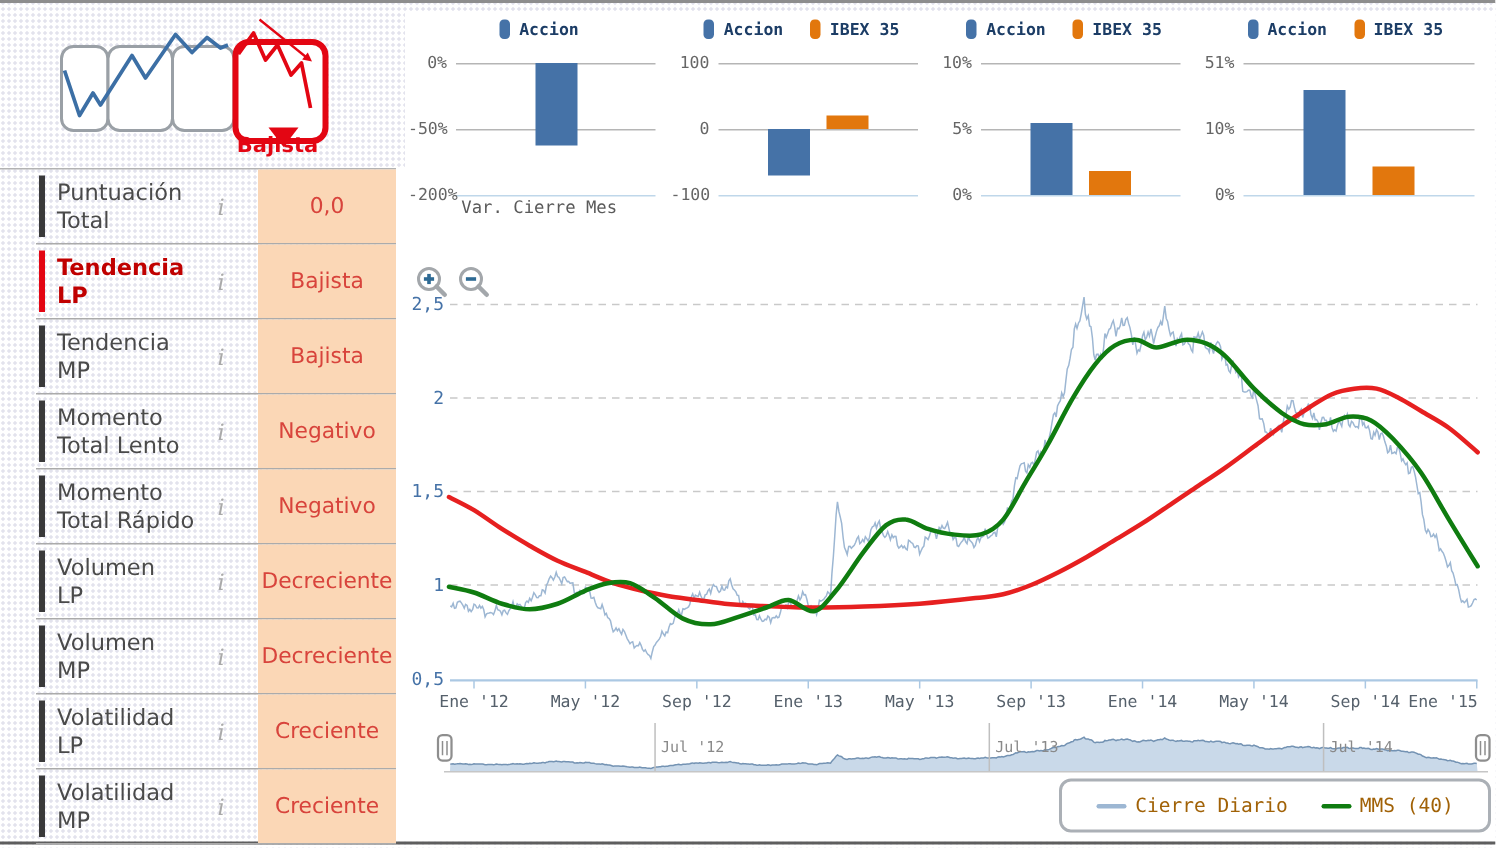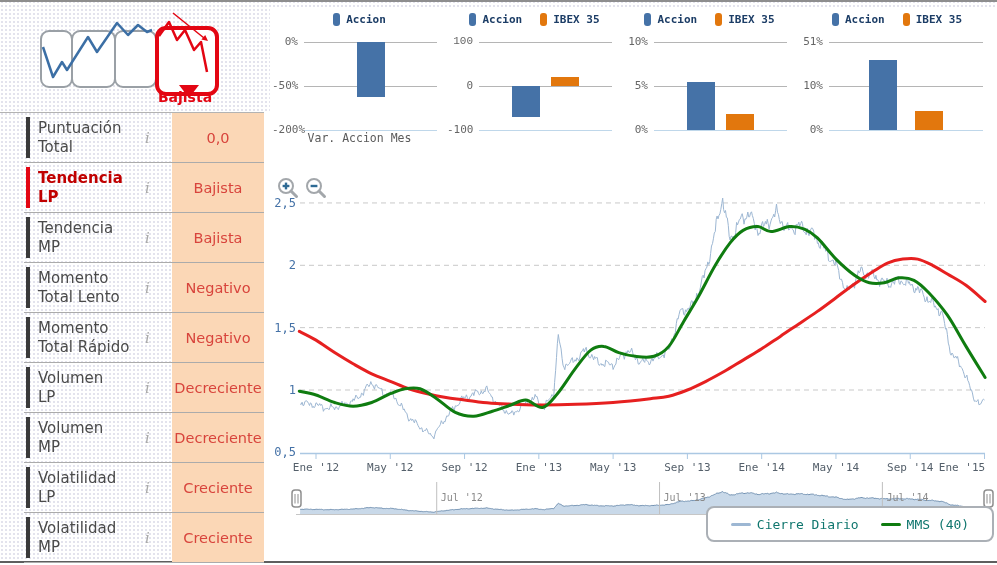--- a/index.html
+++ b/index.html
@@ -51,24 +51,24 @@
   
   #main-chart{position:absolute;left:270px;top:160px;width:727px;height:360px;}
   #main-chart svg{position:absolute;left:0;top:0;}
   text{font-family:"DejaVu Sans Mono",monospace;}
   .xlab{font-size:11px;fill:#55606B;}
   .ylab{font-size:12px;fill:#4572A7;}
   .navlab{font-size:10px;fill:#8A8A8A;}
   .zoomctl{position:absolute;left:276px;top:176px;}
 
   
-  .legend{position:absolute;left:706px;top:506px;width:284px;height:32px;background:#fff;
+  .legend{position:absolute;left:706px;top:519px;width:284px;height:32px;background:#fff;
           border:2px solid #ABB0B6;border-radius:8px;display:flex;align-items:center;
           justify-content:center;gap:22px;font-family:"DejaVu Sans Mono",monospace;
-          font-size:13px;color:#0f766e;}
+          font-size:13px;color:#a16207;}
   .litem{display:flex;align-items:center;gap:6px;}
   .lswatch{width:20px;height:3px;border-radius:2px;}
 </style>
 </head>
 <body>
 
 <div class="page">
   <div class="white" style="left:270px;top:8px;width:727px;height:553px"></div>
   <div class="white" style="left:253px;top:112px;width:17px;height:449px"></div>
   <div class="edge top"></div>
@@ -181,35 +181,35 @@
             <span>Accion</span>
           </div>
         </div>
         <div class="grid" style="top: 40px; left: 32px; width: 133px;"></div>
         <div class="ylab" style="top: 33px; left: 0px; width: 26px;">0%</div>
         <div class="grid" style="top: 84px; left: 32px; width: 133px;"></div>
         <div class="ylab" style="top: 77px; left: 0px; width: 26px;">-50%</div>
         <div class="grid blue" style="top: 128px; left: 32px; width: 133px;"></div>
         <div class="ylab" style="top: 121px; left: 0px; width: 26px;">-200%</div>
         <div class="bar" style="left: 84.5px; top: 40px; height: 54.56px; background: rgb(69, 114, 167);"></div>
-        <div class="title">Var. Accion Mes</div>
+        <div class="title">Var. Cierre Mes</div>
       </div>
       <div class="mini" style="left: 447px; width: 175px;">
         <div class="mlegend">
           <div class="mitem">
             <span class="mswatch" style="background: rgb(69, 114, 167);"></span>
             <span>Accion</span>
           </div>
           <div class="mitem">
             <span class="mswatch" style="background: rgb(226, 119, 13);"></span>
             <span>IBEX 35</span>
           </div>
         </div>
         <div class="grid" style="top: 40px; left: 32px; width: 133px;"></div>
-        <div class="ylab" style="top: 33px; left: 0px; width: 26px; font-family: Liberation Mono, monospace;">100</div>
+        <div class="ylab" style="top: 33px; left: 0px; width: 26px;">100</div>
         <div class="grid" style="top: 84px; left: 32px; width: 133px;"></div>
         <div class="ylab" style="top: 77px; left: 0px; width: 26px;">0</div>
         <div class="grid blue" style="top: 128px; left: 32px; width: 133px;"></div>
         <div class="ylab" style="top: 121px; left: 0px; width: 26px;">-100</div>
         <div class="bar" style="left: 64.55px; top: 84px; height: 30.8px; background: rgb(69, 114, 167);"></div>
         <div class="bar" style="left: 104.45px; top: 75.2px; height: 8.8px; background: rgb(226, 119, 13);"></div>
       </div>
       <div class="mini" style="left: 622px; width: 175px;">
         <div class="mlegend">
           <div class="mitem">

